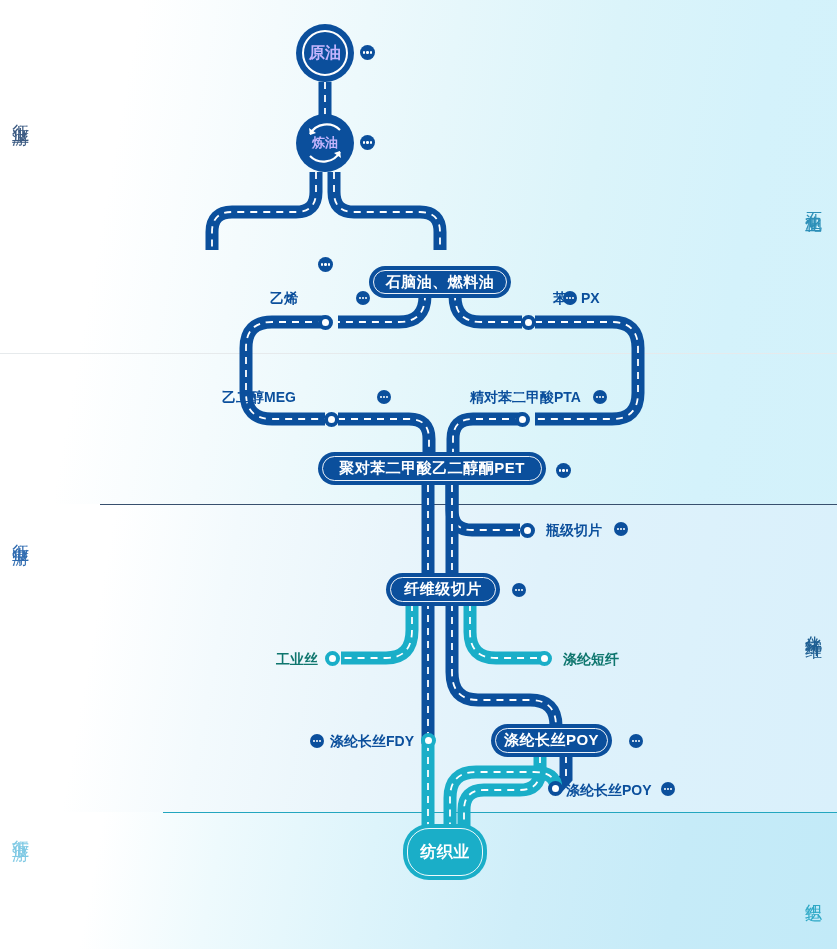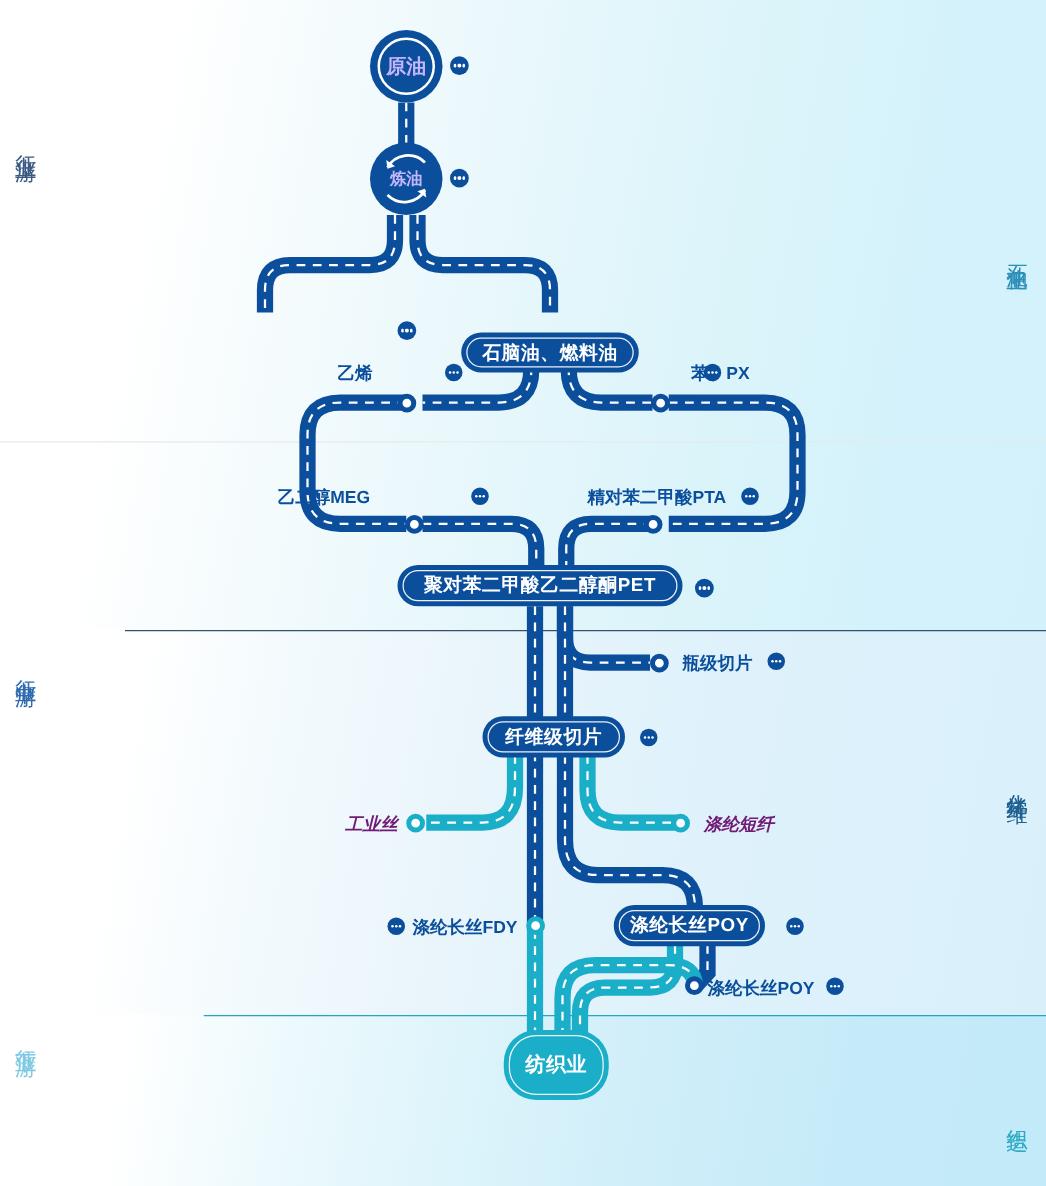--- a/index.html
+++ b/index.html
@@ -83,21 +83,21 @@
     position:absolute; border-radius:50%; background:#fff;
     box-sizing:border-box;
   }
 
   
   .lbl {
     position:absolute; white-space:nowrap; font-weight:bold;
     font-size:14px; line-height:1;
   }
   .lbl.dark { color:#0b4f9c; }
-  .lbl.cyan { color:#701a75;font-style:italic; }
+  .lbl.cyan { color:#0f766e; }
 
   
   .ell {
     position:absolute; border-radius:50%;
     display:flex; align-items:center; justify-content:center;
     gap:1px;
   }
   .ell i { display:block; border-radius:50%; background:#fff; }
 </style>
 </head>

